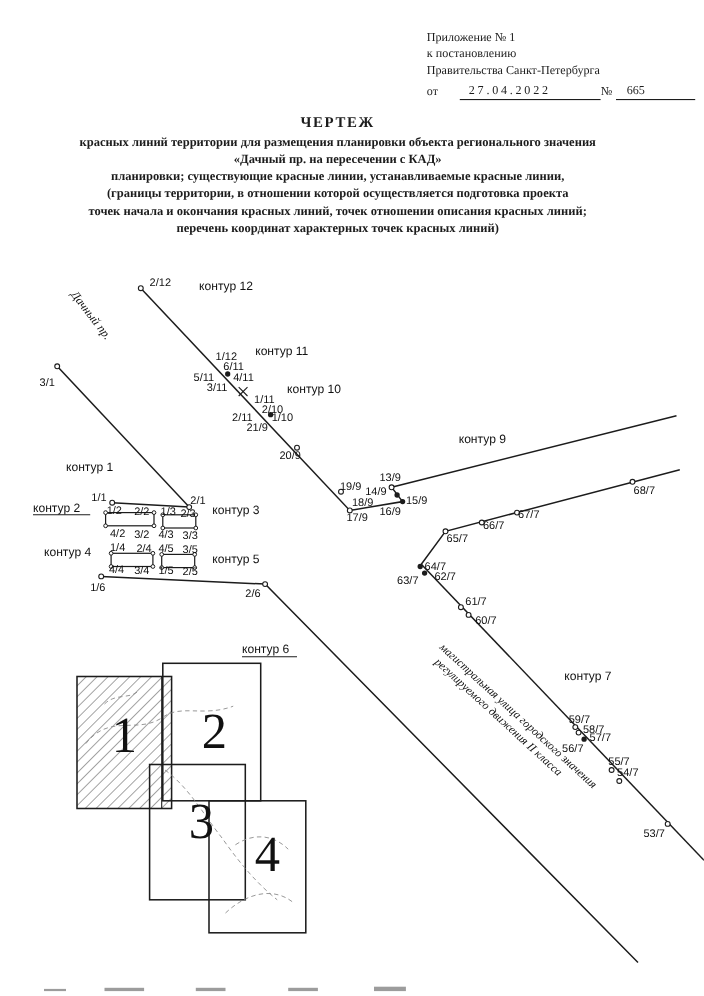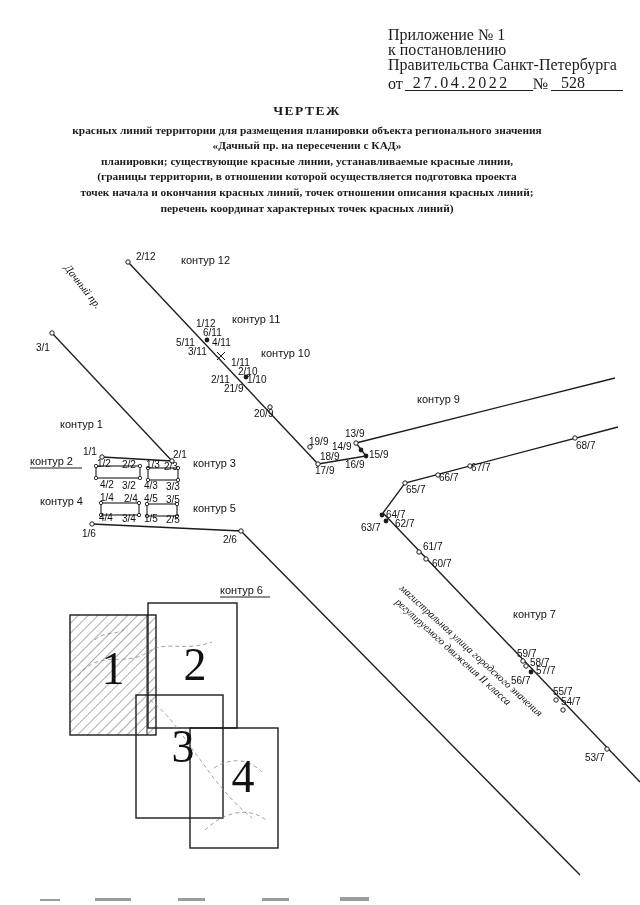--- a/index.html
+++ b/index.html
@@ -1,21 +1,21 @@
 <!DOCTYPE html>
 <html><head>
 <meta charset="utf-8">
 <style>
   html,body{margin:0;padding:0;background:#fff;}
   .page{position:relative;width:640px;height:905px;background:#fff;overflow:hidden;
         font-family:"Liberation Serif",serif;color:#1c1c1c;}
-  .hdr{position:absolute;left:388px;top:27px;width:248px;font-size:16px;line-height:15.2px;}
+  .hdr{position:absolute;left:388px;top:27px;width:248px;font-size:11px;line-height:15.2px;}
   .hrow{display:flex;align-items:flex-end;margin-top:2px;}
   .ufield{display:inline-block;border-bottom:1px solid #1c1c1c;}
-  .u1{width:120px;letter-spacing:2.5px;padding-left:8px;margin-left:2px;}
+  .u1{width:120px;letter-spacing:2.5px;padding-left:8px;margin-left:20px;}
   .u2{width:62px;padding-left:10px;margin-left:3px;}
   .ttl{position:absolute;left:12px;top:103px;width:590px;text-align:center;
        font-weight:bold;font-size:11.4px;line-height:15.6px;}
   .ttl .h{font-size:13.5px;letter-spacing:1.5px;margin-bottom:4px;}
   svg{position:absolute;left:0;top:0;}
   .pl{font:10px "Liberation Sans",sans-serif;fill:#111;}
   .cl{font:11px "Liberation Sans",sans-serif;fill:#111;}
   .st{font:italic 11px "Liberation Serif",serif;fill:#111;}
   .rd{font:italic 10.5px "Liberation Serif",serif;fill:#111;}
   .num{font:46px "Liberation Serif",serif;fill:#111;text-anchor:middle;}
@@ -26,21 +26,21 @@
 <div class="page">
 
   <div class="hdr">
     <div>Приложение № 1</div>
     <div>к постановлению</div>
     <div>Правительства Санкт-Петербурга</div>
     <div class="hrow">
       <span>от</span>
       <span class="ufield u1">27.04.2022</span>
       <span>№</span>
-      <span class="ufield u2">528</span>
+      <span class="ufield u2">665</span>
     </div>
   </div>
 
   <div class="ttl">
     <div class="h">ЧЕРТЕЖ</div>
     <div>красных линий территории для размещения планировки объекта регионального значения</div>
     <div>«Дачный пр. на пересечении с КАД»</div>
     <div>планировки; существующие красные линии, устанавливаемые красные линии,</div>
     <div>(границы территории, в отношении которой осуществляется подготовка проекта</div>
     <div>точек начала и окончания красных линий, точек отношении описания красных линий;</div>

